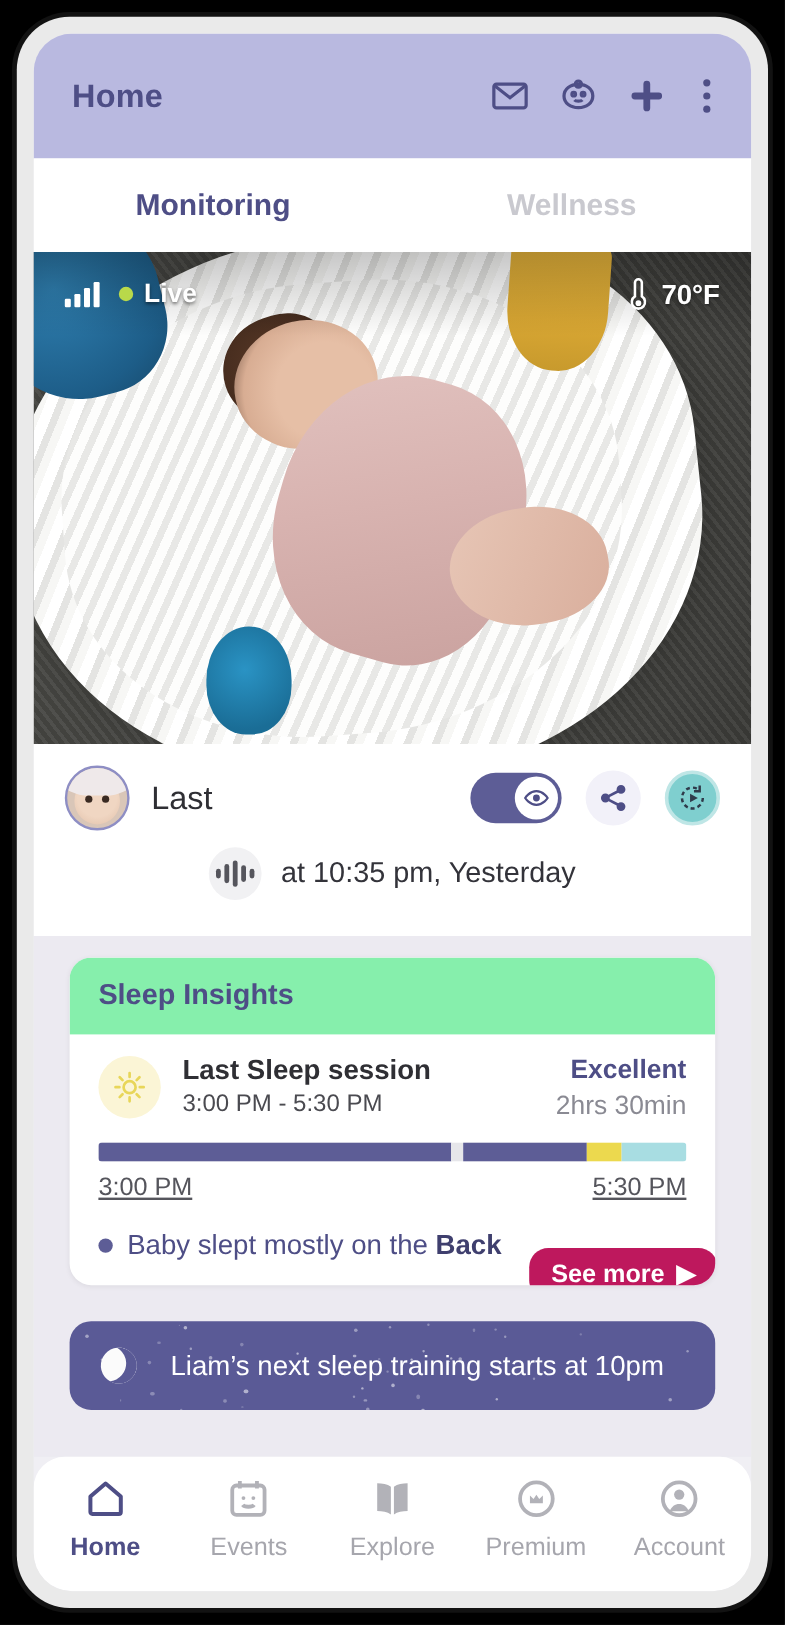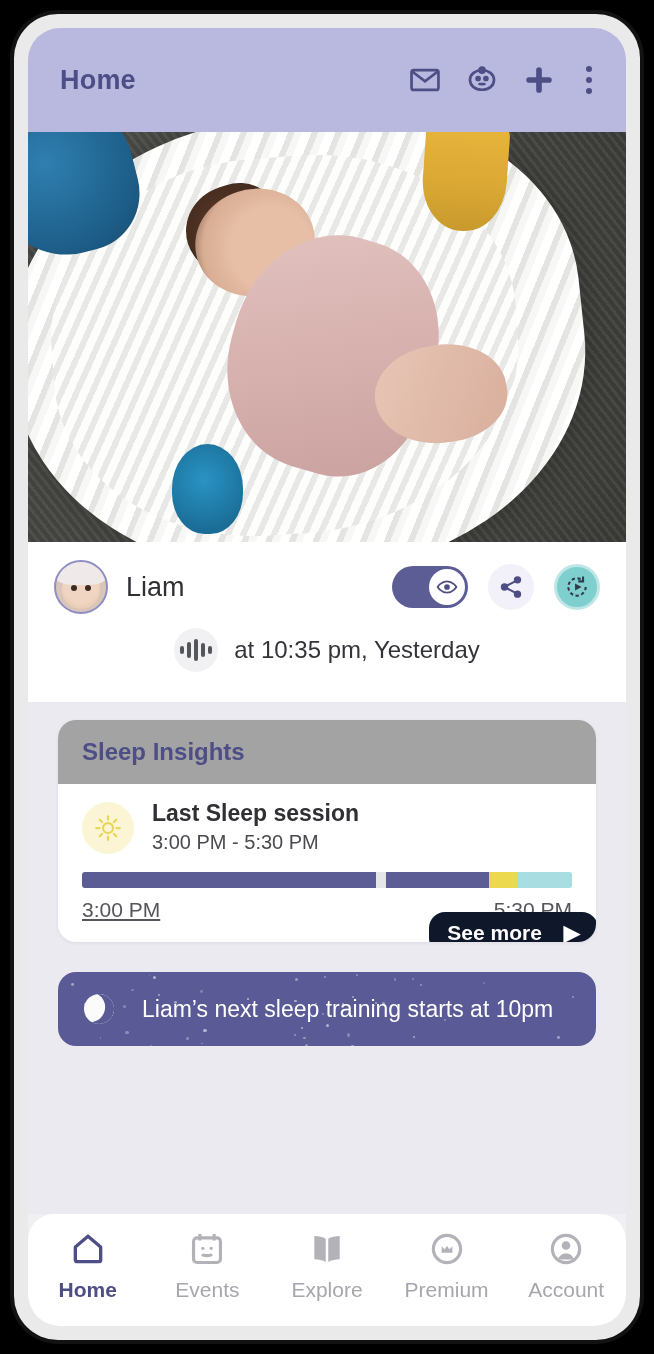--- a/index.html
+++ b/index.html
@@ -186,21 +186,21 @@
   .wave i { width:4px; background:#55555c; border-radius:2px; display:block; }
   .timetxt { font-size:24px; color:#33333a; margin-left:16px; }
 
   
   .body { flex:1; background:#eceaf1; padding:18px 30px 0 30px; overflow:hidden; }
 
   .card {
     background:#fff; border-radius:18px; overflow:hidden;
     box-shadow:0 1px 4px rgba(0,0,0,.06);
   }
-  .card-head { background:#a3a3a3; padding:18px 24px; }
+  .card-head { background:#86efac; padding:18px 24px; }
   .card-title { font-size:24px; font-weight:bold; color:#4e4e86; }
   .card-body { padding:16px 24px 20px 24px; position:relative; }
 
   .sess { display:flex; align-items:flex-start; }
   .sun {
     width:52px; height:52px; border-radius:50%; background:#fbf5d6;
     display:flex; align-items:center; justify-content:center; flex:none;
     margin-top:2px;
   }
   .sess-mid { margin-left:18px; }
@@ -216,23 +216,23 @@
   .bar-labels { display:flex; justify-content:space-between; margin-top:10px; }
   .bar-lab { font-size:21px; color:#55555c;text-decoration:underline; }
 
   .note { display:flex; align-items:center; margin-top:22px; }
   .note-dot { width:12px; height:12px; border-radius:50%; background:#5d5d96; flex:none; }
   .note-txt { font-size:23px; color:#4e4e86; margin-left:12px; }
   .note-txt b { font-weight:bold; color:#3f3f6e; }
 
   .seemore {
     position:absolute; right:-2px; bottom:-12px;
-    background:#0f172a; color:#fff; border-radius:16px;
+    background:#be185d; color:#fff; border-radius:16px;
     padding:9px 18px; font-size:21px; font-weight:bold;
-    display:flex; align-items:center; gap:22px;
+    display:flex; align-items:center; gap:10px;
   }
 
   .banner {
     margin-top:30px; height:74px; border-radius:18px;
     background:#5a5a96; position:relative; overflow:hidden;
     display:flex; align-items:center; padding:0 26px;
   }
   .stars { position:absolute; inset:0; opacity:.55; }
   .stars i { position:absolute; width:2px; height:2px; background:#fff; border-radius:50%; display:block; }
   .moon {
@@ -287,45 +287,66 @@
         </svg>
       </span>
       <span class="kebab">
         <i></i>
             <i></i>
             <i></i>
       </span>
     </div>
   </div>
 
+  <div class="tabs">
+    <div class="tab active">Monitoring</div>
+    <div class="tab">Wellness</div>
+  </div>
 
   <div class="video">
     <div class="vbg">
       <div class="rug"></div>
       <div class="blanket"></div>
       <div class="blanket2"></div>
       <div class="pillow-blue"></div>
       <div class="pom-yellow"></div>
       <div class="baby-hair"></div>
       <div class="baby-head"></div>
       <div class="baby-body"></div>
       <div class="baby-legs"></div>
       <div class="pom-blue"></div>
     </div>
+    <div class="v-overlay-top">
+      <span class="bars">
+        <i style="height:7px"></i>
+            <i style="height:11px"></i>
+            <i style="height:16px"></i>
+            <i style="height:21px"></i>
+      </span>
+      <span class="dot-live"></span>
+      <span class="live-txt">Live</span>
+      <span class="temp">
+        <svg class="ic" width="22" height="30" viewBox="0 0 14 24" fill="none" stroke="#ffffff" stroke-width="1.7">
+          <path d="M7 2.2a2.3 2.3 0 0 1 2.3 2.3v9.1a4.4 4.4 0 1 1-4.6 0V4.5A2.3 2.3 0 0 1 7 2.2z"></path>
+          <circle cx="7" cy="18.1" r="1.9" fill="#ffffff" stroke="none"></circle>
+        </svg>
+        <span class="temp-txt">70°F</span>
+      </span>
+    </div>
   </div>
 
   <div class="childcard">
     <div class="childrow">
       <span class="avatar">
         <span class="av-face"></span>
         <span class="av-hood"></span>
         <span class="av-eye" style="left:30%"></span>
         <span class="av-eye" style="left:58%"></span>
       </span>
-      <span class="child-name">Liam</span>
+      <span class="child-name">Last</span>
       <span class="child-actions">
         <span class="toggle">
           <span class="knob">
             <svg width="22" height="22" viewBox="0 0 24 24" fill="none" stroke="#4e4e86" stroke-width="2">
               <path d="M1.8 12S5.5 5.8 12 5.8 22.2 12 22.2 12 18.5 18.2 12 18.2 1.8 12 1.8 12z"></path>
               <circle cx="12" cy="12" r="3.1" fill="#4e4e86" stroke="none"></circle>
             </svg>
           </span>
         </span>
         <span class="btn-circle">
@@ -369,35 +390,43 @@
           <span class="sun">
             <svg width="30" height="30" viewBox="0 0 24 24" fill="none" stroke="#e8d659" stroke-width="1.8" stroke-linecap="round">
               <circle cx="12" cy="12" r="4"></circle>
               <path d="M12 2.6v2.6M12 18.8v2.6M2.6 12h2.6M18.8 12h2.6M5.4 5.4l1.9 1.9M16.7 16.7l1.9 1.9M18.6 5.4l-1.9 1.9M7.3 16.7l-1.9 1.9"></path>
             </svg>
           </span>
           <span class="sess-mid">
             <span class="sess-t1" style="display:block">Last Sleep session</span>
             <span class="sess-t2" style="display:block">3:00 PM - 5:30 PM</span>
           </span>
+          <span class="sess-right">
+            <span class="sess-r1" style="display:block">Excellent</span>
+            <span class="sess-r2" style="display:block">2hrs 30min</span>
+          </span>
         </div>
 
         <div class="bar" id="sleep-bar">
               <span style="width: 60%; background: rgb(93, 93, 150);"></span>
               <span style="width: 2%; background: rgb(230, 230, 234);"></span>
               <span style="width: 21%; background: rgb(93, 93, 150);"></span>
               <span style="width: 6%; background: rgb(236, 217, 78);"></span>
               <span style="width: 11%; background: rgb(168, 221, 226);"></span>
             </div>
 
         <div class="bar-labels">
           <span class="bar-lab">3:00 PM</span>
           <span class="bar-lab">5:30 PM</span>
         </div>
 
+        <div class="note">
+          <span class="note-dot"></span>
+          <span class="note-txt"><span>Baby slept mostly on the </span><b>Back</b></span>
+        </div>
 
         <div class="seemore">
           <span>See more</span>
           <span>▶</span>
         </div>
       </div>
     </div>
 
     <div class="banner">
       <span class="stars" id="stars">

